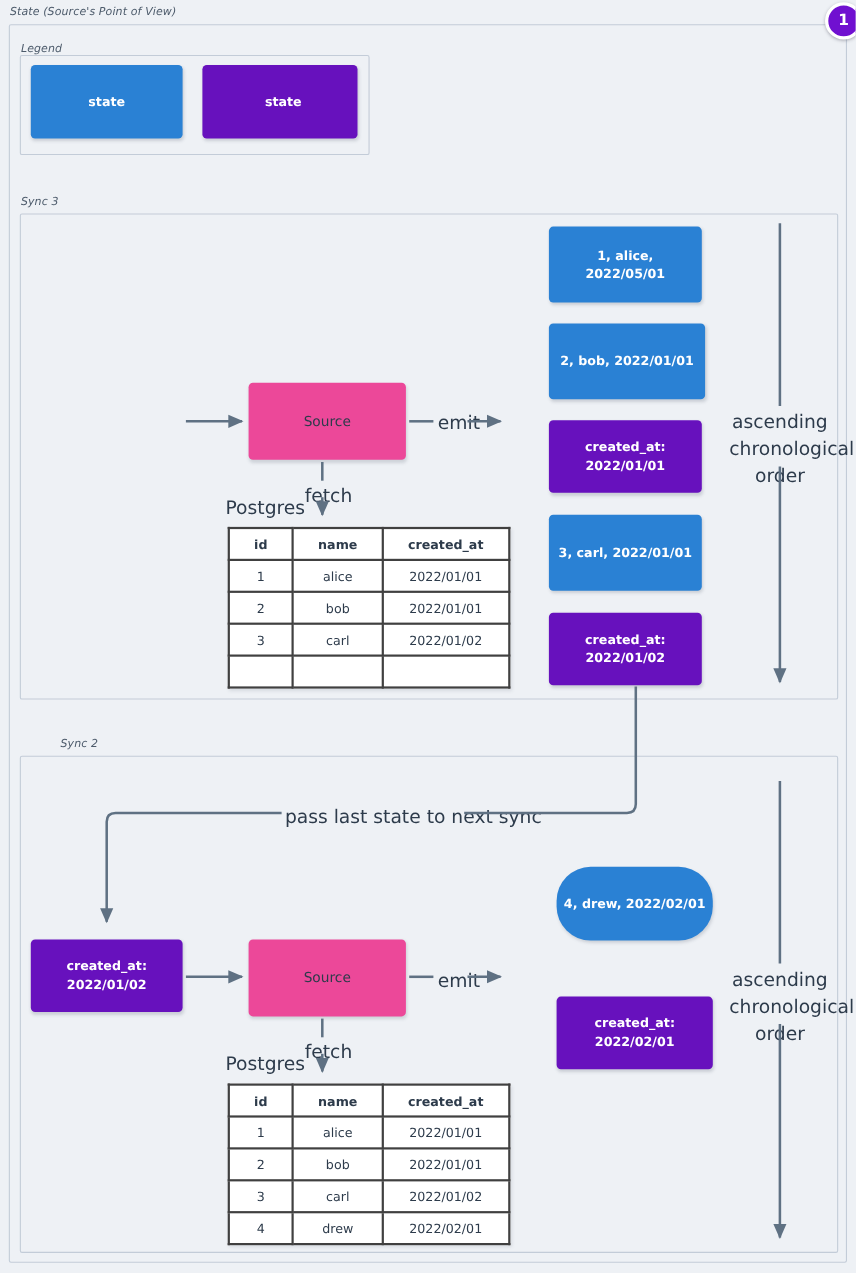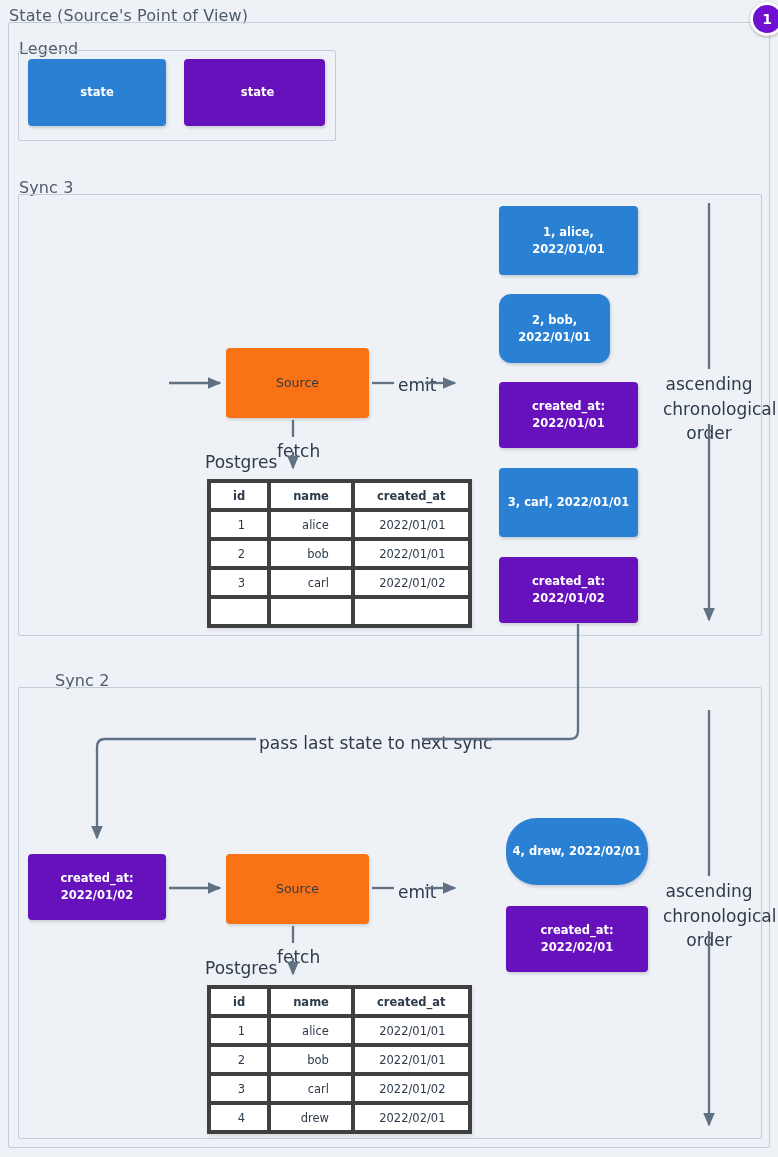--- a/index.html
+++ b/index.html
@@ -12,24 +12,25 @@
     position: relative;
     width: 778px;
     height: 1157px;
     background: #eef1f5;
     overflow: hidden;
   }
 
   
   .group-label {
     position: absolute;
-    font-size: 16px;
+    font-size: 10px;
     color: #4d5b6b;
     letter-spacing: .1px;
     white-space: nowrap;
+    font-style: italic;
   }
   .group-box {
     position: absolute;
     border: 1px solid #c3ccd8;
     border-radius: 2px;
     background: rgba(255,255,255,0.02);
   }
 
   
   .node {
@@ -42,21 +43,21 @@
     font-size: 11.5px;
     font-weight: bold;
     line-height: 1.45;
     color: #ffffff;
     box-shadow: 1px 2px 3px rgba(60,70,90,0.20);
     padding: 2px 6px;
   }
   .node.record { background: #2a81d4; }
   .node.state  { background: #6711bd; }
   .node.plain {
-    background: #f97316;
+    background: #ec4899;
     color: #2d3b4b;
     font-weight: normal;
     font-size: 12.5px;
     box-shadow: 1px 2px 3px rgba(60,70,90,0.18);
     text-align: right;
   }
   .node span { display: block; }
 
   
   .txt {
@@ -70,24 +71,24 @@
   
   table.db {
     position: absolute;
     border-collapse: collapse;
     background: #ffffff;
     font-size: 11.5px;
     color: #2d3b4b;
     box-shadow: 1px 2px 3px rgba(60,70,90,0.13);
   }
   table.db td, table.db th {
-    border: 4px solid #404040;
+    border: 2px solid #404040;
     padding: 0 22px;
     height: 29px;
-    text-align: right;
+    text-align: center;
     font-weight: normal;
   }
   table.db th { font-weight: bold; }
   table.db td.empty { color: transparent; }
 
   
   svg.wires {
     position: absolute;
     left: 0; top: 0;
     width: 778px; height: 1157px;
@@ -165,23 +166,23 @@
       </tr>
       <tr>
         <td class="empty"></td>
         <td class="empty"></td>
         <td class="empty"></td>
       </tr>
     </tbody>
   </table>
 
   <div class="node record" style="left:499px; top:206px; width:139px; height:69px;">
-    <span>1, alice, 2022/01/01</span>
-  </div>
-  <div class="node record" style="left:499px; top:294px; width:111px; height:69px;border-radius:12px;">
+    <span>1, alice, 2022/05/01</span>
+  </div>
+  <div class="node record" style="left:499px; top:294px; width:142px; height:69px;">
     <span>2, bob, 2022/01/01</span>
   </div>
   <div class="node state" style="left:499px; top:382px; width:139px; height:66px;">
     <div>
       <span>created_at:</span>
       <span>2022/01/01</span>
     </div>
   </div>
   <div class="node record" style="left:499px; top:468px; width:139px; height:69px;">
     <span>3, carl, 2022/01/01</span>
@@ -240,21 +241,21 @@
         <td>2022/01/02</td>
       </tr>
       <tr>
         <td>4</td>
         <td>drew</td>
         <td>2022/02/01</td>
       </tr>
     </tbody>
   </table>
 
-  <div class="node record" style="left:506px; top:818px; width:142px; height:67px;border-radius:31px;">
+  <div class="node record" style="left:506px; top:788px; width:142px; height:67px;border-radius:31px;">
     <span>4, drew, 2022/02/01</span>
   </div>
   <div class="node state" style="left:506px; top:906px; width:142px; height:66px;">
     <div>
       <span>created_at:</span>
       <span>2022/02/01</span>
     </div>
   </div>
 
   <div class="txt multi" style="left:663px; top:879px; width:92px;">ascending chronological order</div>

